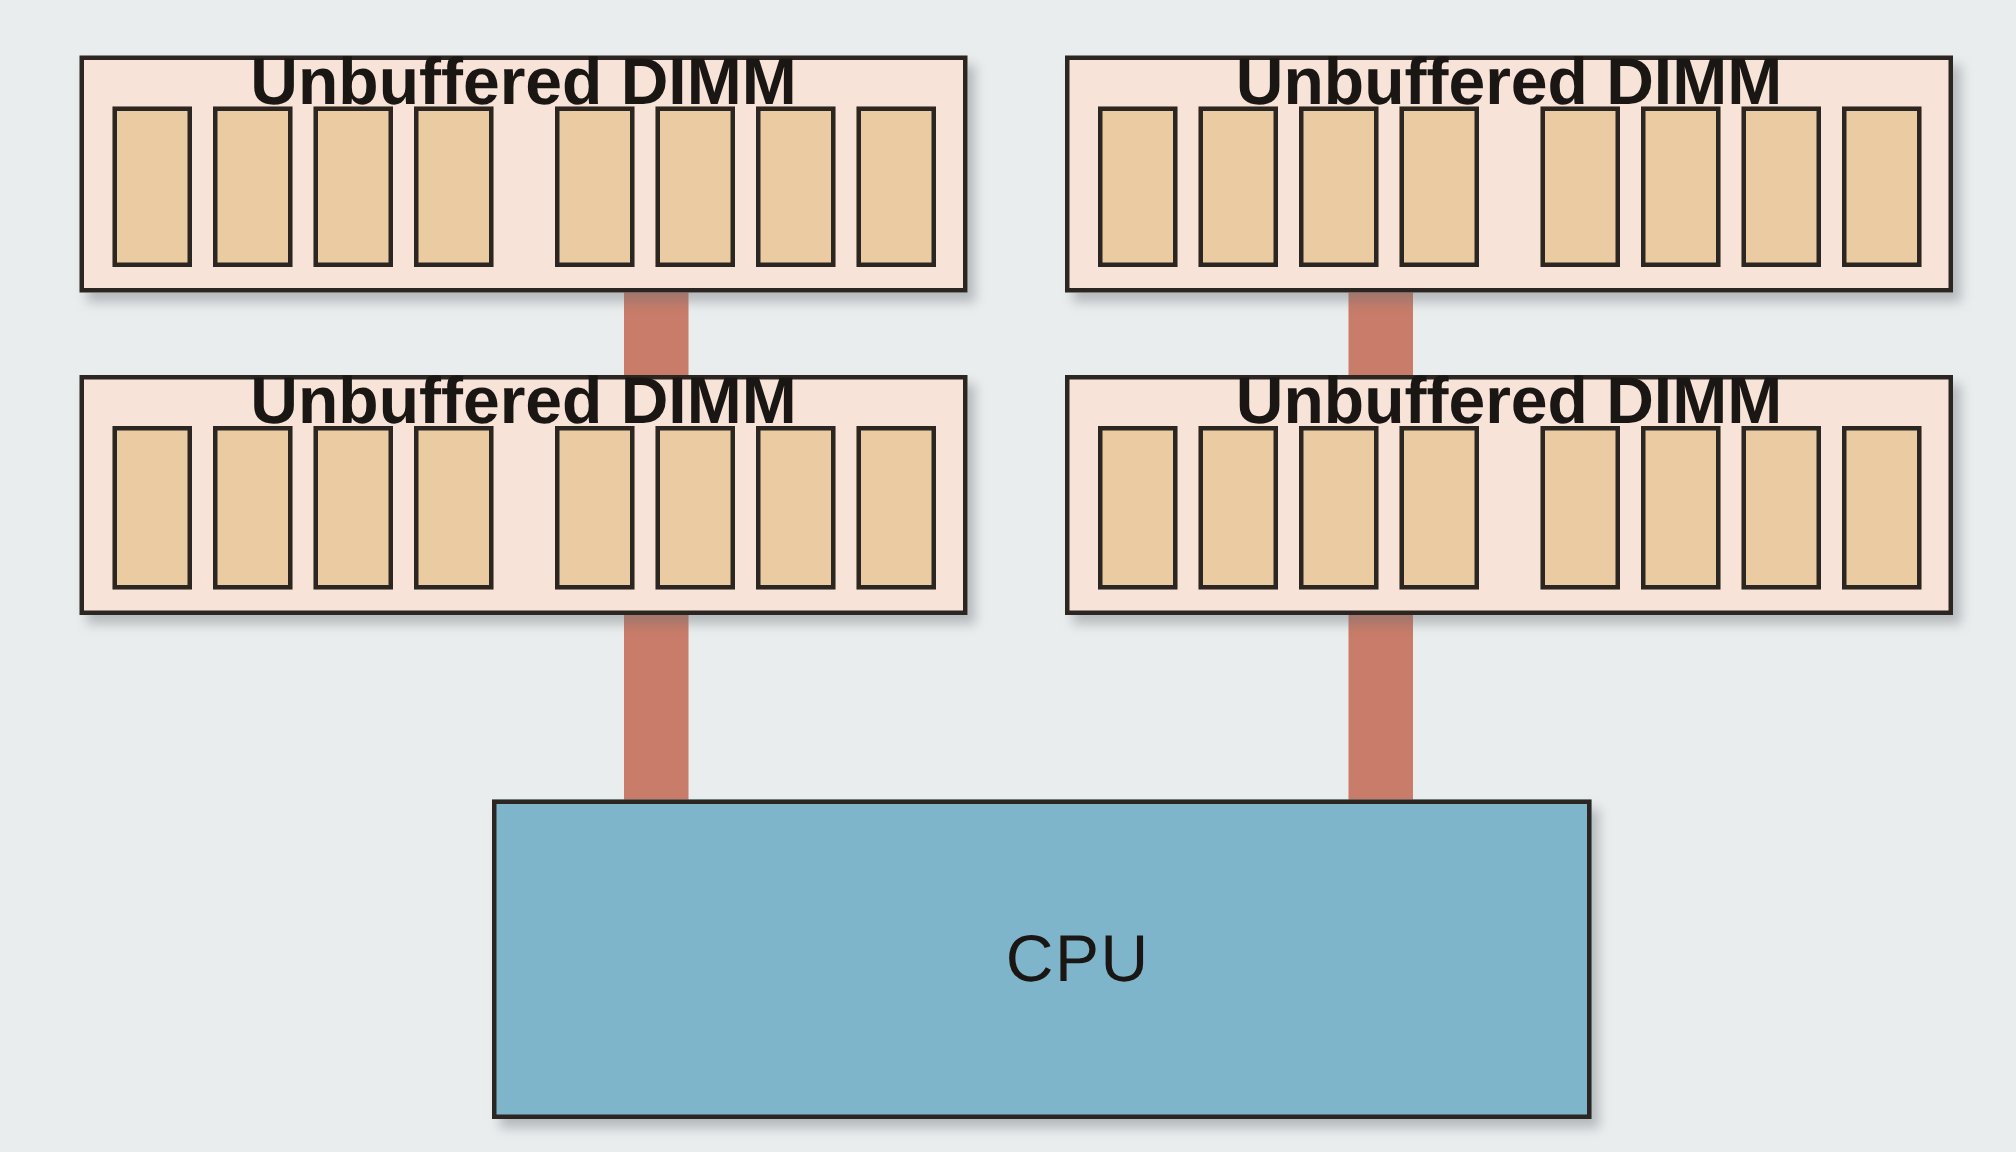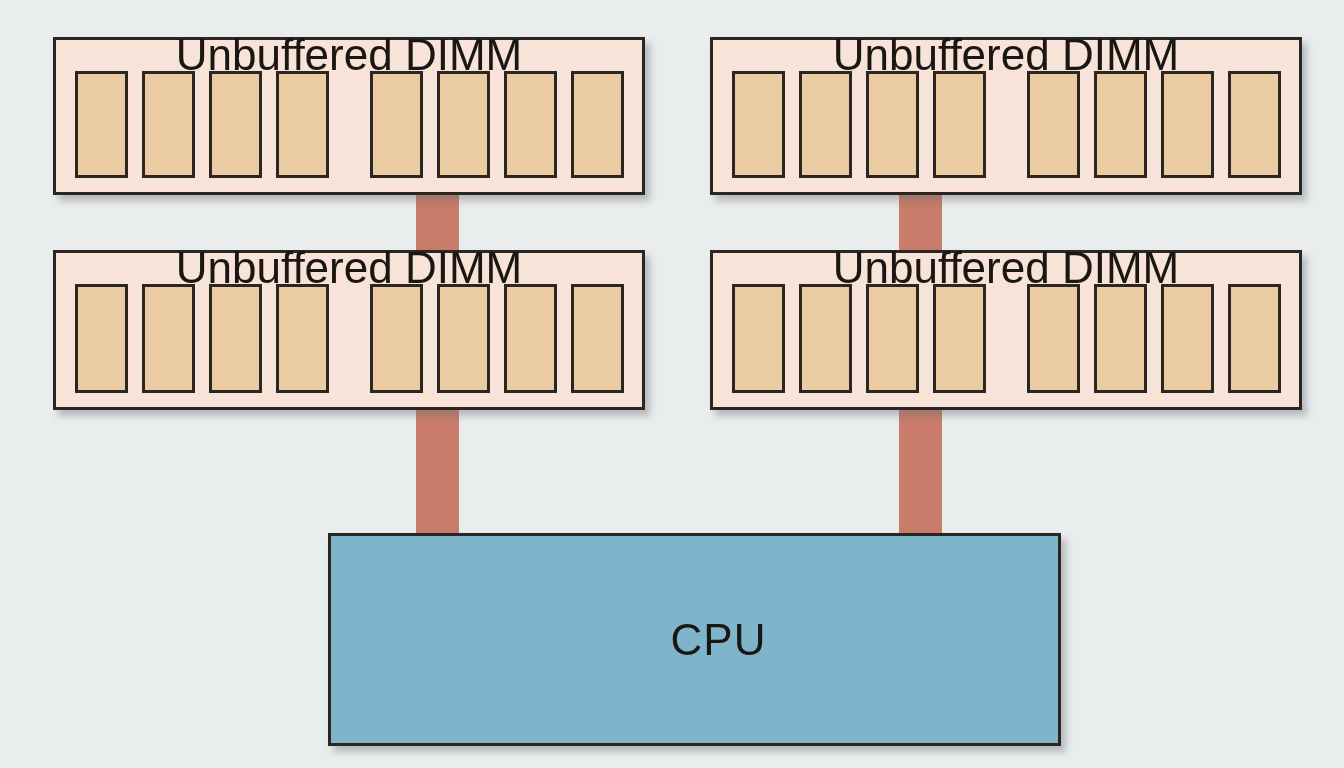--- a/index.html
+++ b/index.html
@@ -44,21 +44,21 @@
   .dimm.br { left: 710px; top: 250px; height: 160px; }
 
   .dimm-label {
     position: absolute;
     top: -7px;
     left: 0;
     right: 0;
     text-align: center;
     font-size: 44px;
     line-height: 1;
-    font-weight: 400;
+    font-weight: 700;
     color: var(--text, #1a1613);
     white-space: nowrap;
     z-index: 3;
     pointer-events: none;
   }
 
   .chip-row {
     position: absolute;
     left: 15px;
     right: 15px;

